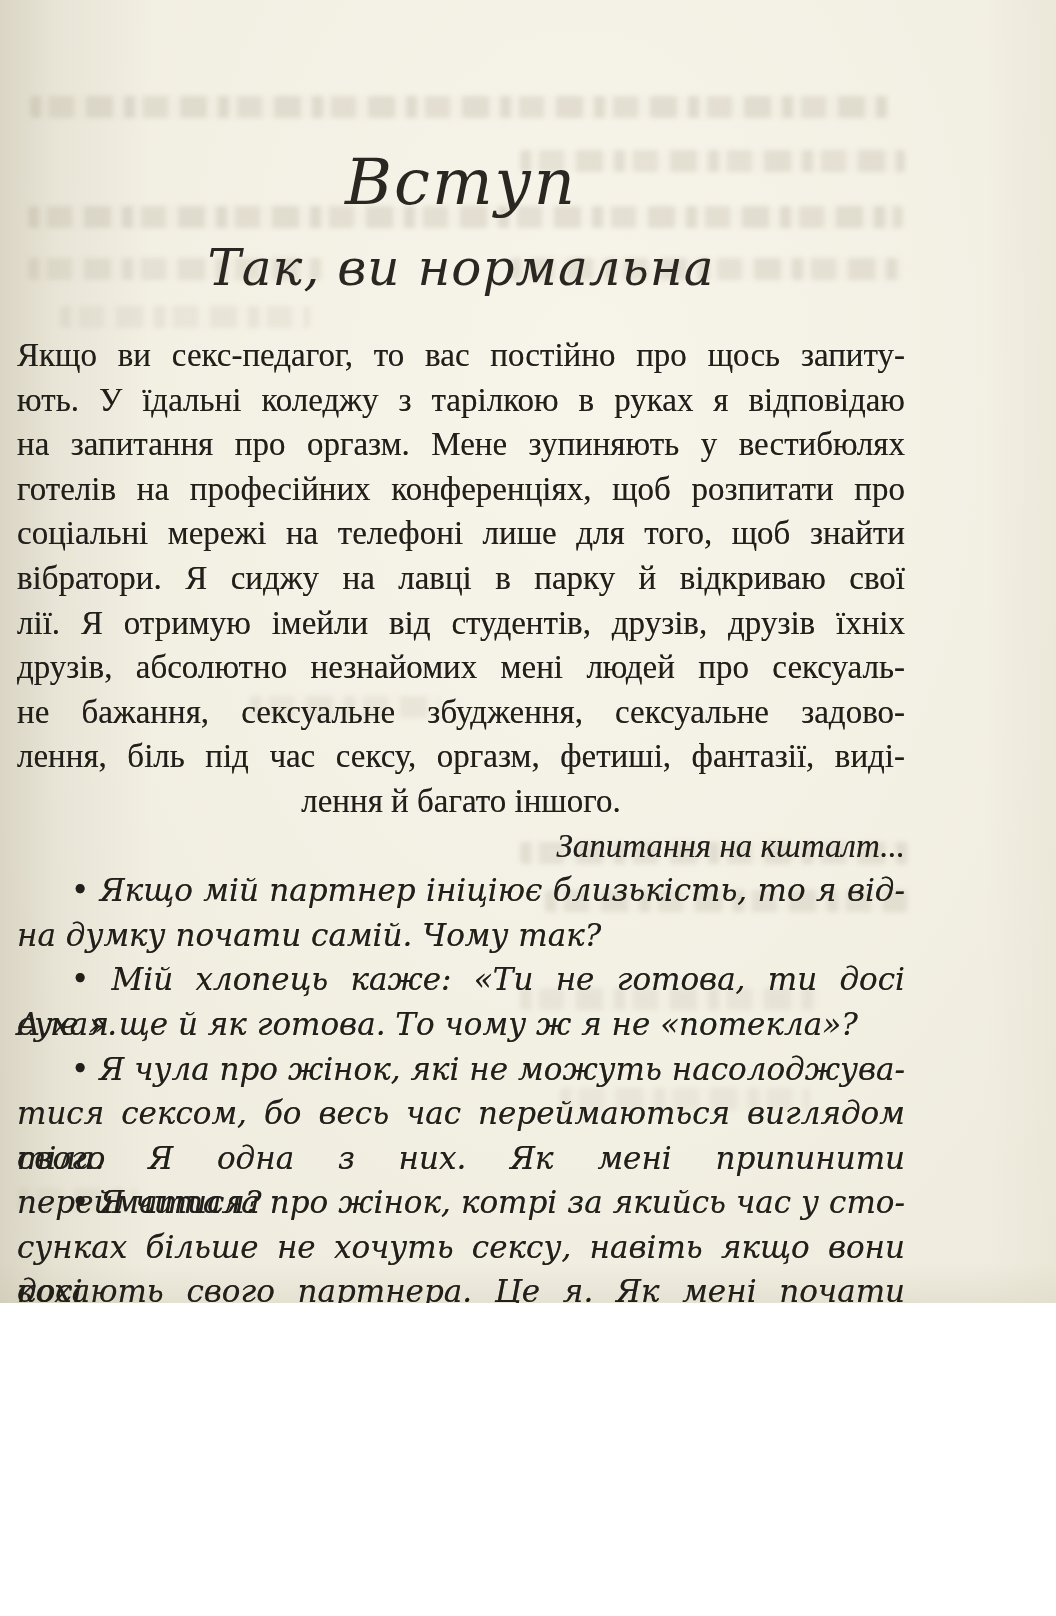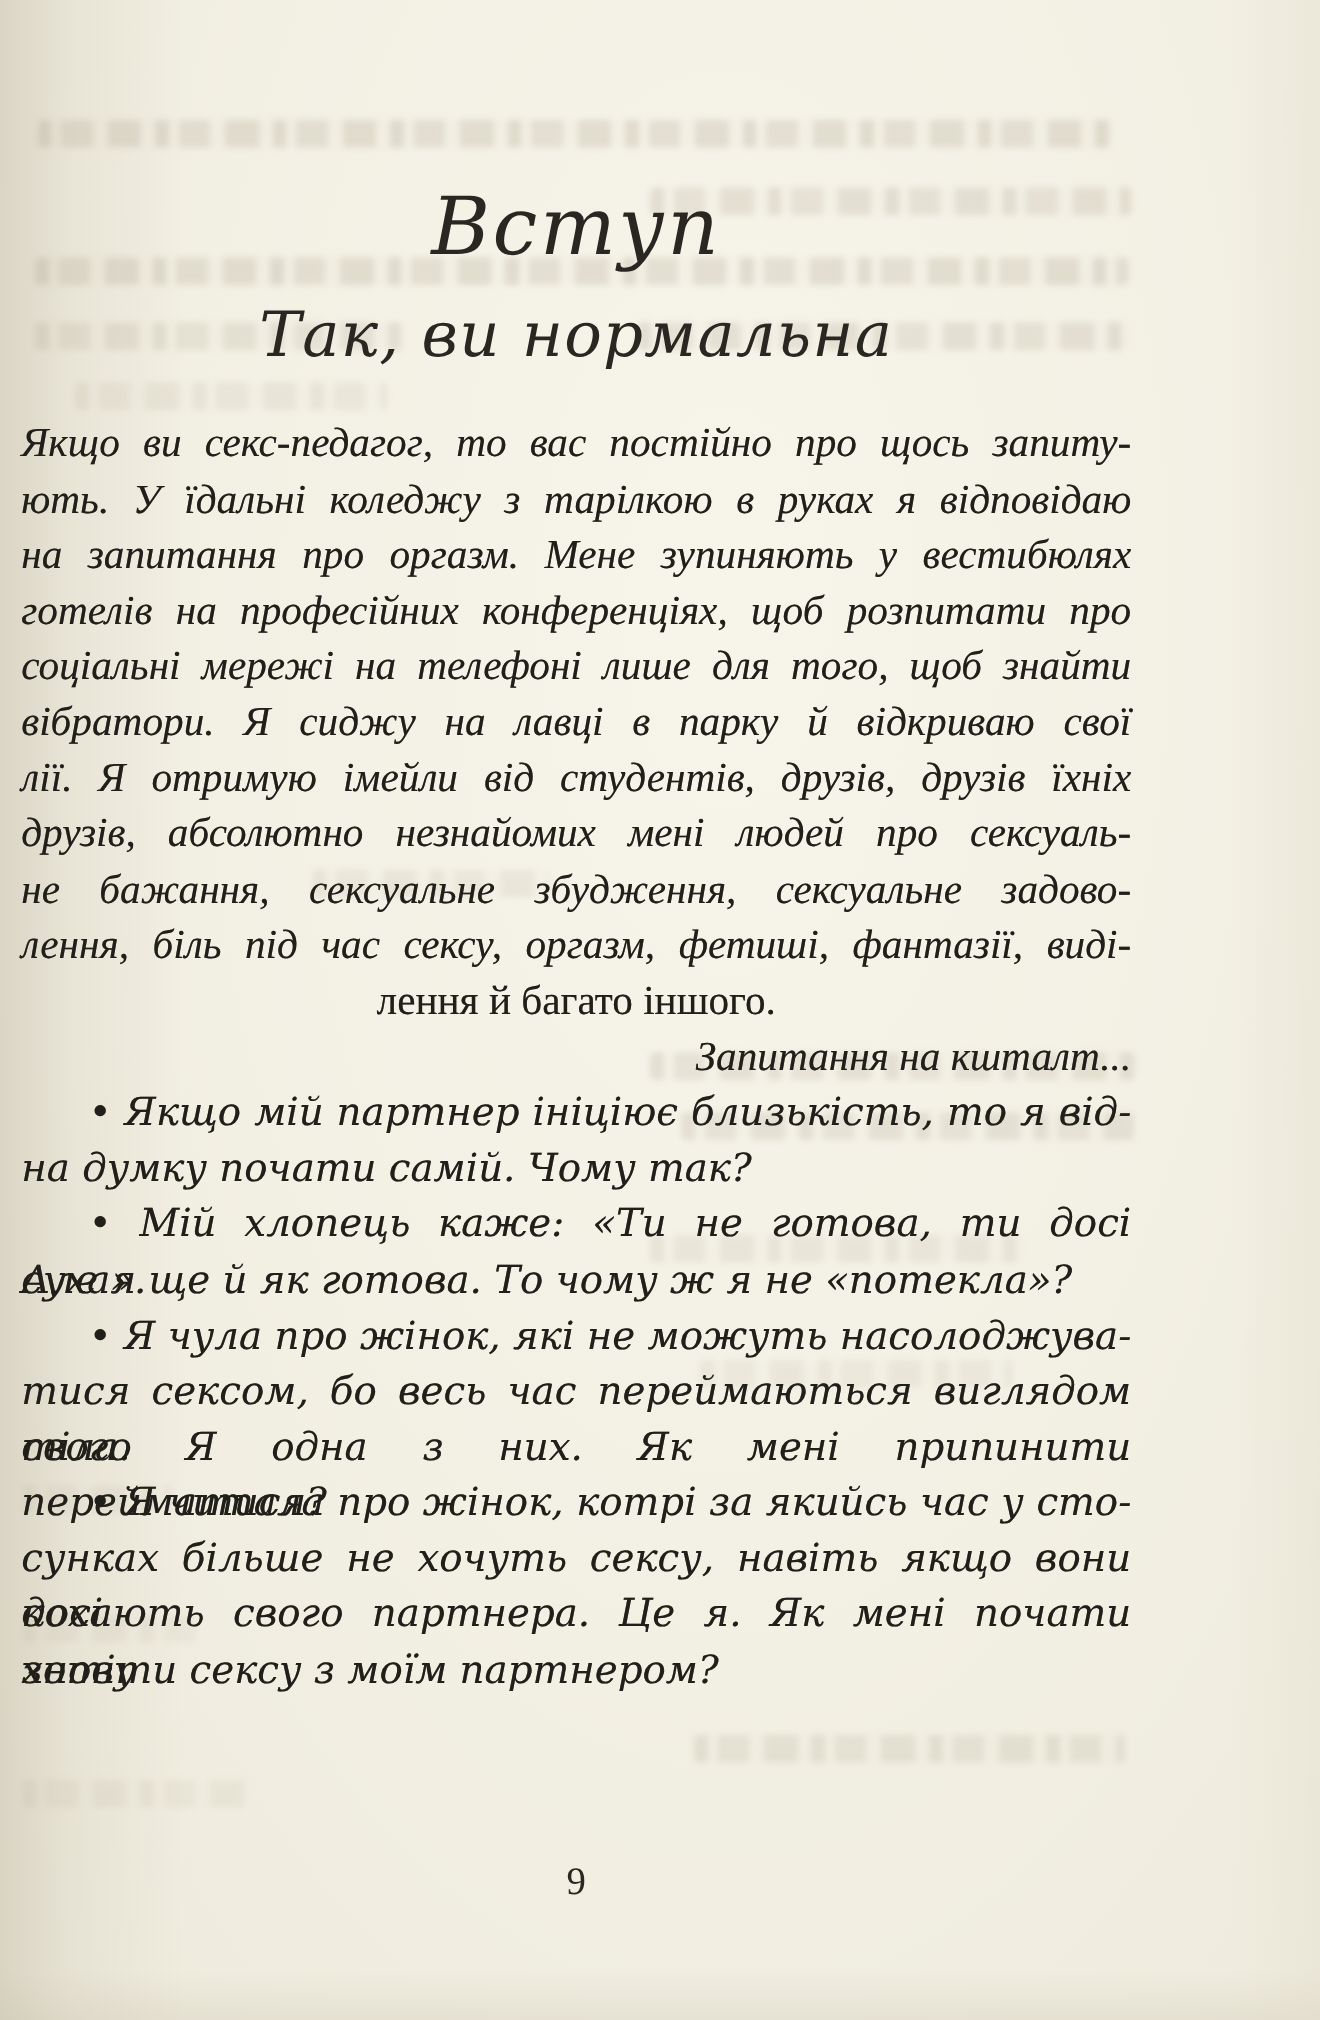--- a/index.html
+++ b/index.html
@@ -3,21 +3,21 @@
 <meta charset="utf-8">
 <style>
   html, body { margin: 0; padding: 0; }
   body {
     width: 1056px; height: 1616px;
     font-family: "Liberation Serif", serif;
     overflow: hidden;
   }
   .page {
     position: relative;
-    width: 1056px; height: 1616px;
+    width: 1056px; height: 1303px;
     background:
       linear-gradient(90deg, rgba(196,189,168,0.50) 0px, rgba(196,189,168,0.20) 55px, rgba(196,189,168,0.0) 150px),
       linear-gradient(270deg, rgba(225,220,202,0.35) 0px, rgba(225,220,202,0.0) 70px),
       linear-gradient(0deg, rgba(205,198,178,0.30) 0px, rgba(205,198,178,0.0) 40px),
       radial-gradient(ellipse at 55% 30%, #f7f4ea 0%, #f2efe3 55%, #eeebdd 100%);
     overflow: hidden;
   }
   
   .ghost {
     position: absolute;
@@ -60,21 +60,21 @@
     width: 888px;
     color: #211f1a;
   }
   .line {
     height: 44.6px;
     line-height: 44.6px;
     font-size: 33px;
     white-space: normal;
     text-shadow: 0 0 0.5px rgba(33,31,26,0.6);
   }
-  .line.j   { text-align: justify; text-align-last: justify; font-style: italic; }
+  .line.j   { text-align: justify; text-align-last: justify; }
   .line.l   { text-align: center; }
   .line.lin { text-align: right; text-indent: 51px; font-style: italic; }
   .line.bj, .line.bjin, .line.bl {
     font-family: "DejaVu Serif", serif;
     font-style: italic;
     font-size: 31px;
   }
   .line.bj   { text-align: justify; text-align-last: justify; }
   .line.bjin { text-align: justify; text-align-last: justify; text-indent: 54px; }
   .line.bl   { text-align: left; }

